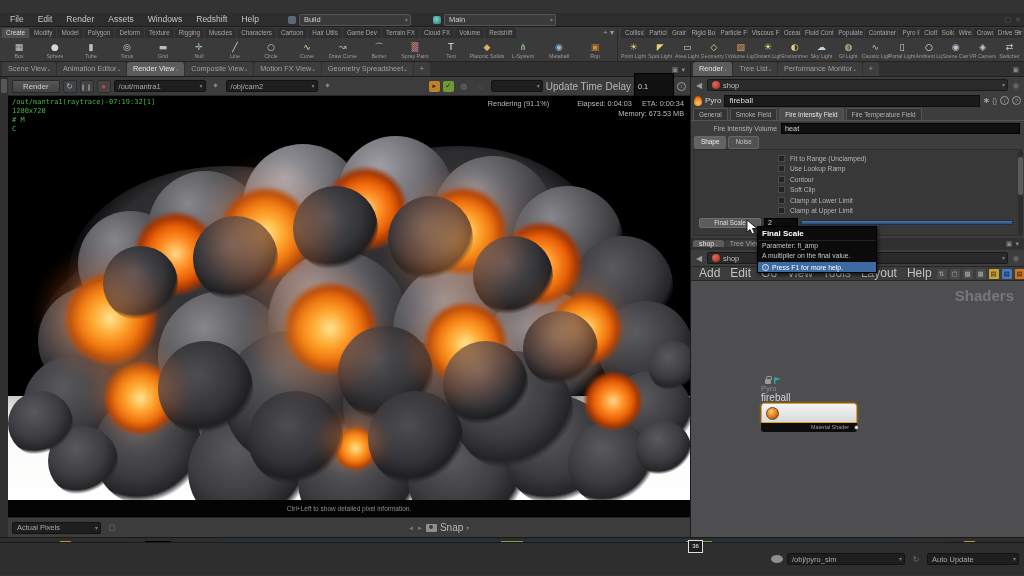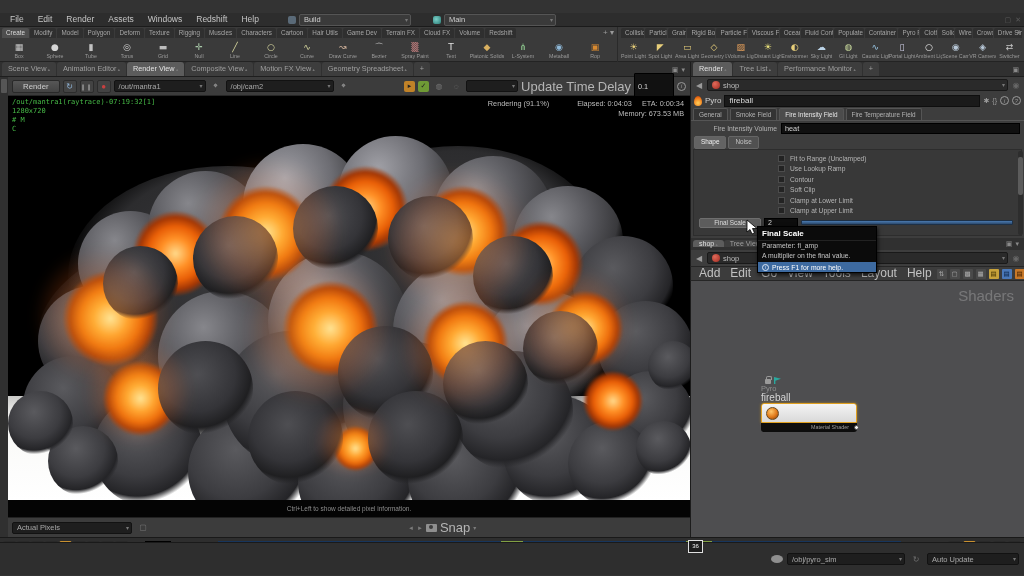--- a/index.html
+++ b/index.html
@@ -66,21 +66,21 @@
        color:#cfcfcf;font-size:7.8px;display:inline-flex;align-items:center;justify-content:center;padding:0 10px}
   .ibtn{width:14px;height:13px;display:inline-flex;align-items:center;justify-content:center;
         font-size:8px;color:#b8b8b8;background:#434343;border:1px solid #2c2c2c;border-radius:2px}
   .ibtn.flat{background:transparent;border-color:transparent}
   .sq{width:11px;height:11px;border-radius:2px;display:inline-flex;align-items:center;justify-content:center;font-size:7px;color:#222}
   .sq.orange{background:#c08228}
   .sq.green{background:#6f9a35}
   .dim{opacity:.45}
   .icircle{width:9px;height:9px;border-radius:50%;border:1px solid #9a9a9a;color:#9a9a9a;font-size:6px;
            display:inline-flex;align-items:center;justify-content:center;font-style:italic}
-  .lbl{font-size:13px;color:#b5b5b5;white-space:nowrap}
+  .lbl{font-size:10px;color:#b5b5b5;white-space:nowrap}
   .field{height:26px;background:#111;border:1px solid #000;border-radius:1px;color:#cfcfcf;
          font-size:7.3px;display:inline-flex;align-items:center;padding:0 3px}
 
   
   .viewport{position:absolute;left:8px;top:96px;width:682px;height:421px;background:#000;overflow:hidden}
   .ov-green{position:absolute;left:4px;top:2px;font-family:"DejaVu Sans Mono",monospace;font-size:7px;
             line-height:9px;color:#46b846;z-index:20}
   .ov-stats{position:absolute;right:6px;top:3px;text-align:right;font-size:7.3px;color:#bdbdbd;line-height:10px;z-index:20}
   .ov-stats .gap{display:inline-block;width:26px}
   .ov-stats .gap2{display:inline-block;width:8px}
@@ -162,21 +162,21 @@
   .net-menu [data-repeat]{display:flex}
   .nmenu-item{padding:0 5px;font-size:12px;color:#c2c2c2;line-height:13px}
   .nm-icons{margin-left:auto;display:flex;gap:3px;align-items:center}
   .nm-ic{width:10px;height:10px;border-radius:1px;background:#4a4a4a;color:#aaa;font-size:6.5px;
          display:inline-flex;align-items:center;justify-content:center}
   .nm-ic.yellow{background:#c8a23a;color:#403000}
   .nm-ic.blue{background:#4a78b8;color:#0a2040}
   .nm-ic.orange{background:#c87828;color:#402000}
   .network{position:absolute;left:690px;top:281px;width:334px;height:256px;background:#4e4e50;
            border-left:1px solid #1c1c1c;overflow:hidden}
-  .watermark{position:absolute;top:6px;right:10px;font-size:15px;font-weight:normal;color:rgba(225,225,225,.28)}
+  .watermark{position:absolute;top:6px;right:10px;font-size:15px;font-weight:bold;color:rgba(225,225,225,.28)}
   .node{position:absolute}
   .node-name{font-size:9px;color:#d4d4d4;line-height:10px}
   .node-type{font-size:7.5px;color:#8f8f8f;line-height:9px}
   .node-body{background:linear-gradient(#f4f4f4,#d9d9d9);border:1px solid #909090;border-radius:3px 3px 0 0;
              height:20px;display:flex;align-items:center;padding:0 4px}
   .node-foot{background:#0d0d0d;border-radius:0 0 3px 3px;height:9px;position:relative;
              font-size:5.4px;color:#9a9a9a;text-align:right;line-height:9px;padding-right:8px}
   .node-foot .outdot{position:absolute;right:-2px;top:2px;width:5px;height:5px;border-radius:50%;
                      background:#ececec;border:1px solid #444}
   .node.selected .node-body{border:1.5px solid #e0a020;box-shadow:0 0 3px rgba(224,160,32,.6)}
@@ -475,21 +475,21 @@
   <div class="rv-toolbar">
     <span class="btn">Render</span>
     <span class="ibtn" style="color:#8fb4d8">↻</span>
     <span class="ibtn" style="font-size:6px;letter-spacing:1px">❙❙</span>
     <span class="ibtn" style="color:#c84040">●</span>
     <span class="sel" style="width:92px">
       <span class="sel-txt">/out/mantra1</span>
       <span class="sel-arrow">▾</span>
     </span>
     <span class="ibtn flat">⌖</span>
-    <span class="sel" style="width:108px">
+    <span class="sel" style="width:92px">
       <span class="sel-txt">/obj/cam2</span>
       <span class="sel-arrow">▾</span>
     </span>
     <span class="ibtn flat">⌖</span>
     <span style="flex:1"></span>
     <span class="sq orange">▸</span>
     <span class="sq green">✓</span>
     <span class="ibtn flat dim">◍</span>
     <span class="ibtn flat dim">◌</span>
     <span class="sel" style="width:52px">
@@ -585,21 +585,21 @@
         <span>Rendering (91.1%)</span><span class="gap"></span>
         <span>Elapsed: 0:04:03</span><span class="gap2"></span>
         <span>ETA: 0:00:34</span>
       </div>
       <div><span>Memory:   673.53 MB</span></div>
     </div>
     <div class="hint-strip">Ctrl+Left to show detailed pixel information.</div>
   </div>
 
   <div class="rv-bottom">
-    <span class="sel" style="width:120px">
+    <span class="sel" style="width:89px">
       <span class="sel-txt">Actual Pixels</span>
       <span class="sel-arrow">▾</span>
     </span>
     <span class="ibtn flat dim">▢</span>
     <span class="snap-group">
       <span class="dim" style="font-size:6px">◄</span>
       <span class="dim" style="font-size:6px">►</span>
       <span class="cam-ic"></span>
       <span class="lbl">Snap</span>
       <span class="dim" style="font-size:6px">▾</span>

